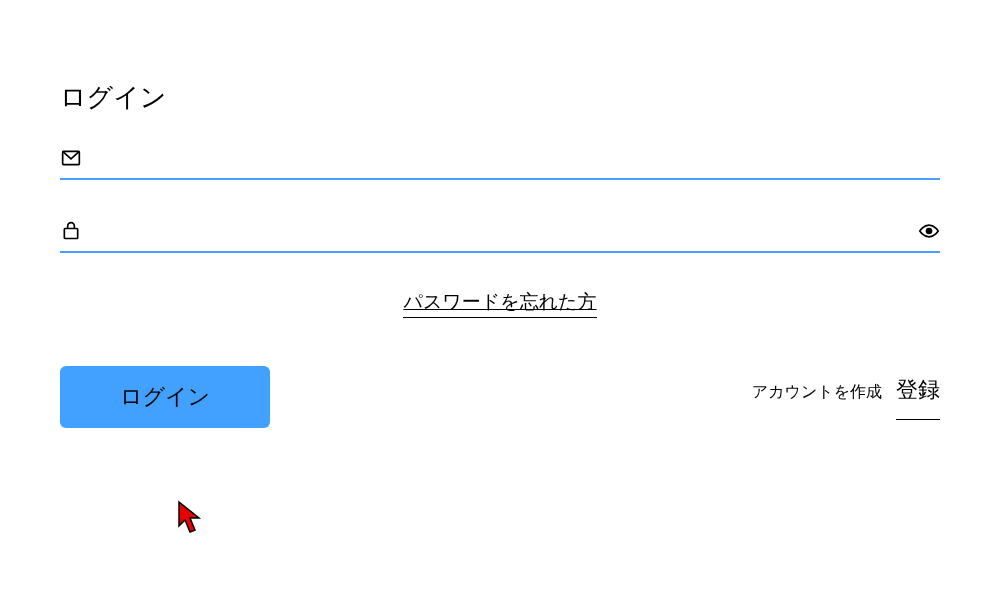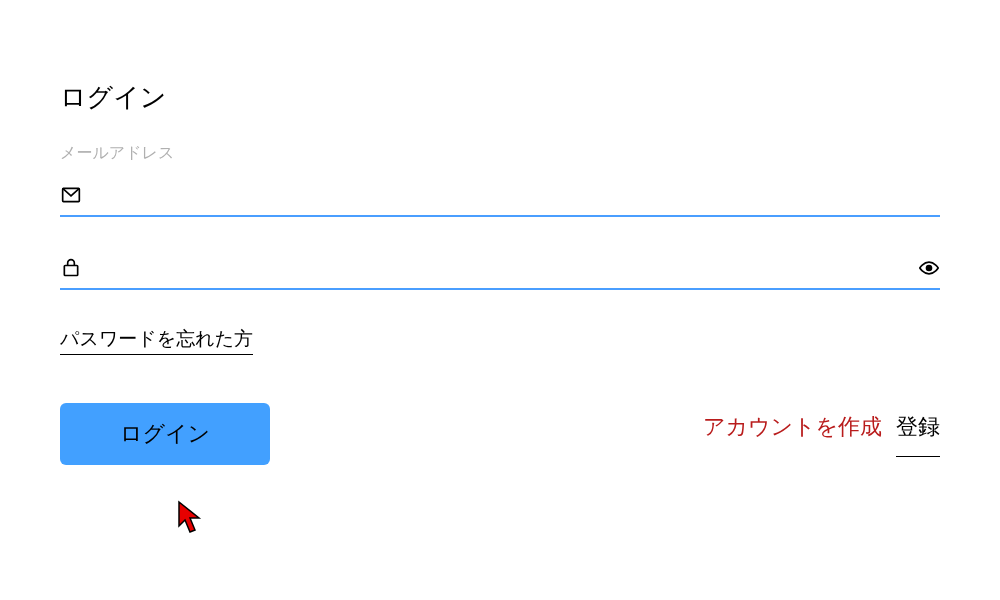--- a/index.html
+++ b/index.html
@@ -42,23 +42,24 @@
     .icon-holder {
       width: 22px;
       height: 22px;
       display: flex;
       align-items: center;
       justify-content: center;
       color: #000;
     }
     .forgot-row {
       display: flex;
-      justify-content: flex-start;
+      justify-content: center;
       margin-top: 8px;
       margin-bottom: 48px;
+      text-decoration: underline;
     }
     .forgot-link {
       font-size: 19px;
       color: #000;
       border-bottom: 1.5px solid #000;
       padding-bottom: 2px;
       cursor: pointer;
     }
     .bottom-row {
       display: flex;
@@ -75,22 +76,22 @@
       cursor: pointer;
       min-width: 210px;
     }
     .create-account {
       margin-left: auto;
       display: flex;
       align-items: baseline;
       gap: 14px;
     }
     .create-text {
-      font-size: 22px;
-      color: #b91c1c;
+      font-size: 16px;
+      color: #000000;
     }
     .register-link {
       font-size: 22px;
       color: #000;
       border-bottom: 1.5px solid #000;
       padding-bottom: 14px;
       cursor: pointer;
     }
     .cursor-arrow {
       position: absolute;
@@ -100,21 +101,20 @@
       height: 36px;
       pointer-events: none;
     }
   </style>
 </head>
 <body>
 
 <h1 class="title">ログイン</h1>
 
 <div class="field-group">
-  <label class="field-label">メールアドレス</label>
   <div class="input-row">
     <span class="icon-holder">
       <svg viewBox="0 0 24 24" width="20" height="20" fill="none" stroke="currentColor" stroke-width="2">
         <rect x="2" y="4" width="20" height="16" rx="1"></rect>
         <path d="M2 4l10 9 10-9"></path>
       </svg>
     </span>
     <input type="text" value="" style="">
   </div>
 </div>

